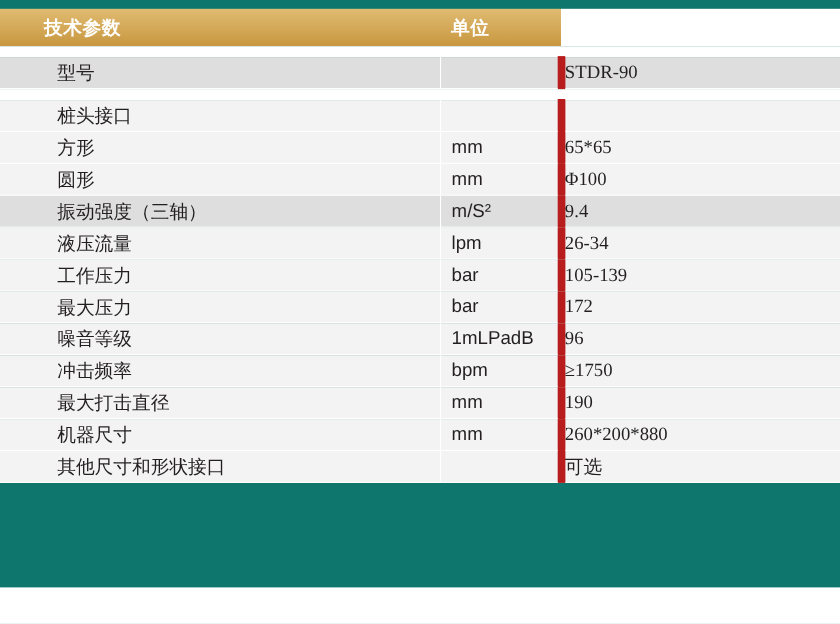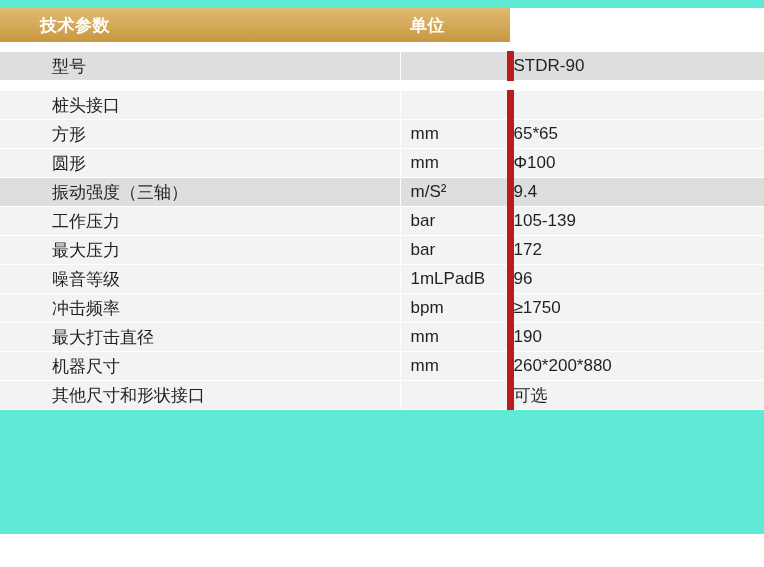--- a/index.html
+++ b/index.html
@@ -11,21 +11,21 @@
     width: 764px;
     height: 567px;
     font-family: "Liberation Sans", "DejaVu Sans", sans-serif;
     color: #231f20;
     overflow: hidden;
   }
   .sheet {
     width: 764px;
     height: 534px;
     position: relative;
-    background: #5eead4;
+    background: #0f766e;
     box-sizing: border-box;
     padding-top: 8px;
   }
   table.spec {
     border-collapse: collapse;
     width: 100%;
     table-layout: fixed;
     font-size: 17px;
   }
   table.spec col.c1 { width: 400px; }
@@ -64,20 +64,21 @@
   }
   td.k {
     padding-left: 52px;
     border-right: 1px solid #ffffff;
   }
   td.u {
     padding-left: 10px;
     border-right: 7px solid #b91c1c;
   }
   td.v {
+    font-family: Liberation Serif, serif;
   }
   tr.shade td { background: #dedede; }
   tr.plain td { background: #f3f3f3; }
 </style>
 </head>
 <body>
 
 <div class="sheet">
   <table class="spec">
     <colgroup>
@@ -121,20 +122,25 @@
         <td class="k">圆形</td>
         <td class="u">mm</td>
         <td class="v">Φ100</td>
       </tr>
       <tr class="shade">
         <td class="k">振动强度（三轴）</td>
         <td class="u">m/S²</td>
         <td class="v">9.4</td>
       </tr>
       <tr class="plain">
+        <td class="k">液压流量</td>
+        <td class="u">lpm</td>
+        <td class="v">26-34</td>
+      </tr>
+      <tr class="plain">
         <td class="k">工作压力</td>
         <td class="u">bar</td>
         <td class="v">105-139</td>
       </tr>
       <tr class="plain">
         <td class="k">最大压力</td>
         <td class="u">bar</td>
         <td class="v">172</td>
       </tr>
       <tr class="plain">

